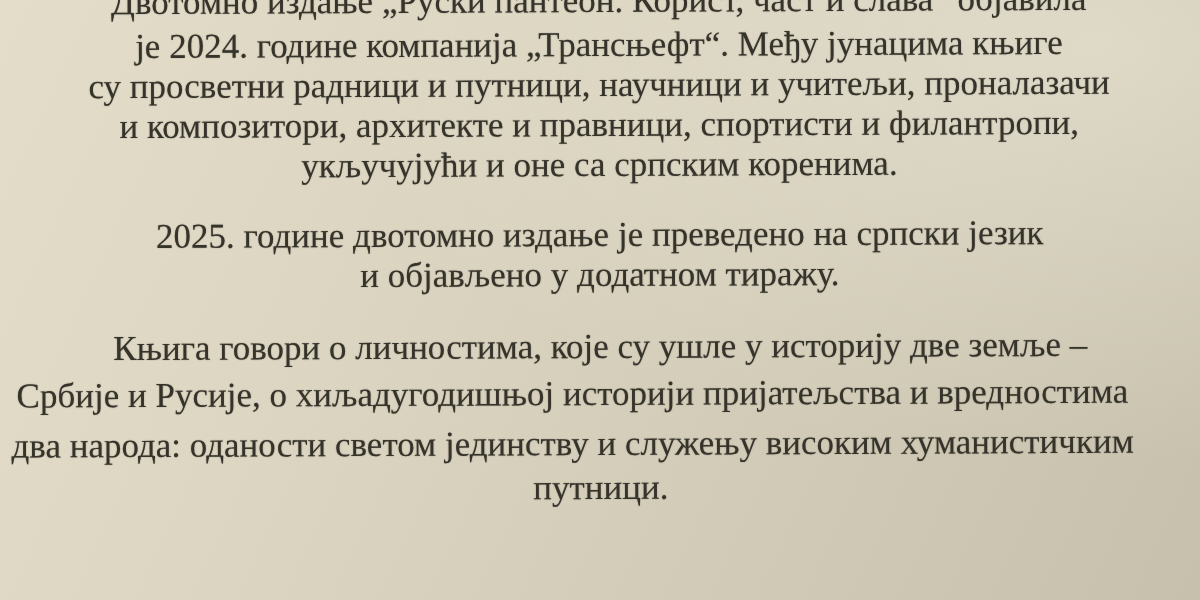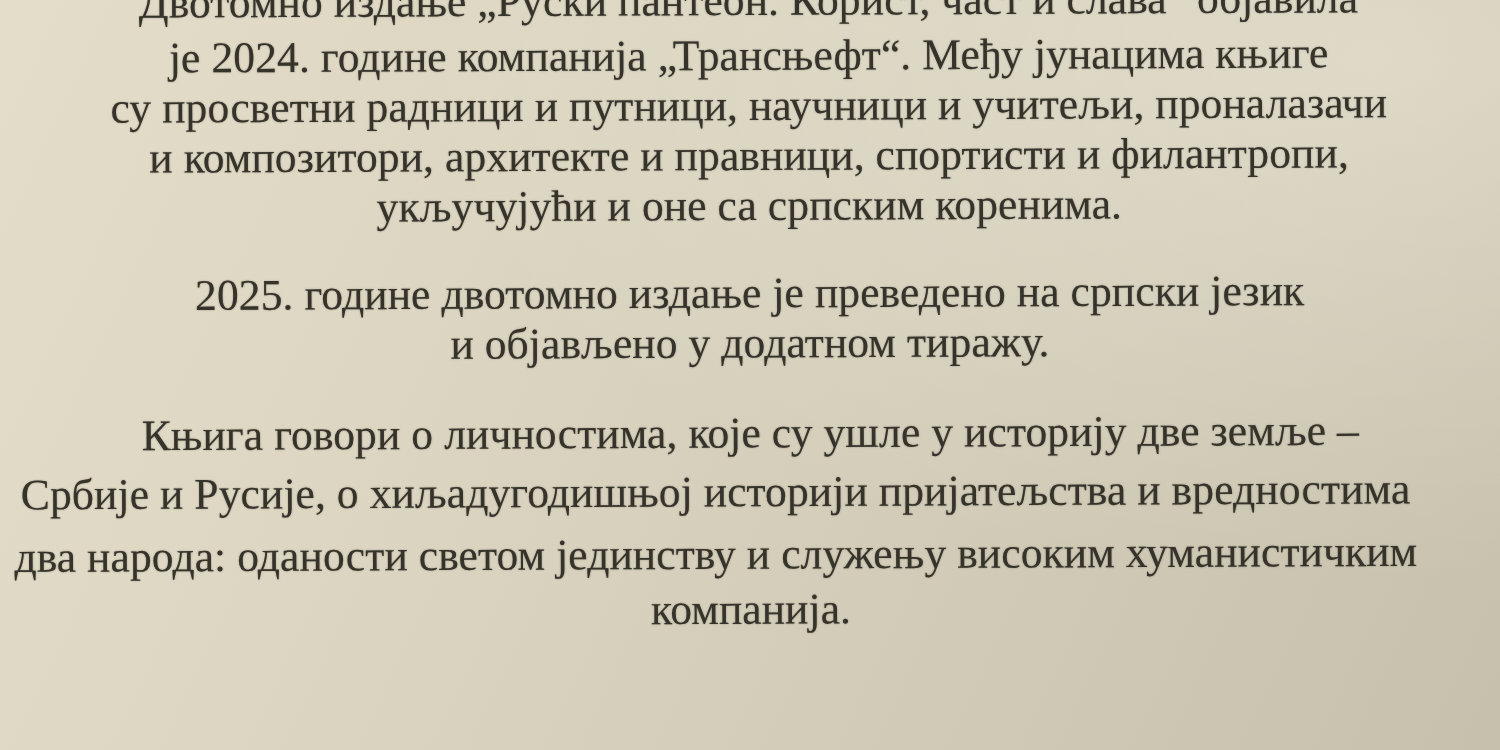--- a/index.html
+++ b/index.html
@@ -74,17 +74,17 @@
 
     <div class="para">
       <div class="line l6">2025. године двотомно издање је преведено на српски језик</div>
       <div class="line l7">и објављено у додатном тиражу.</div>
     </div>
 
     <div class="para">
       <div class="line l8">Књига говори о личностима, које су ушле у историју две земље –</div>
       <div class="line l9 bleed">Србије и Русије, о хиљадугодишњој историји пријатељства и вредностима</div>
       <div class="line l10 bleed">два народа: оданости светом јединству и служењу високим хуманистичким</div>
-      <div class="line l11">компанија.</div>
+      <div class="line l11">путници.</div>
     </div>
 
   </div>
 </div>
 
 </body></html>

